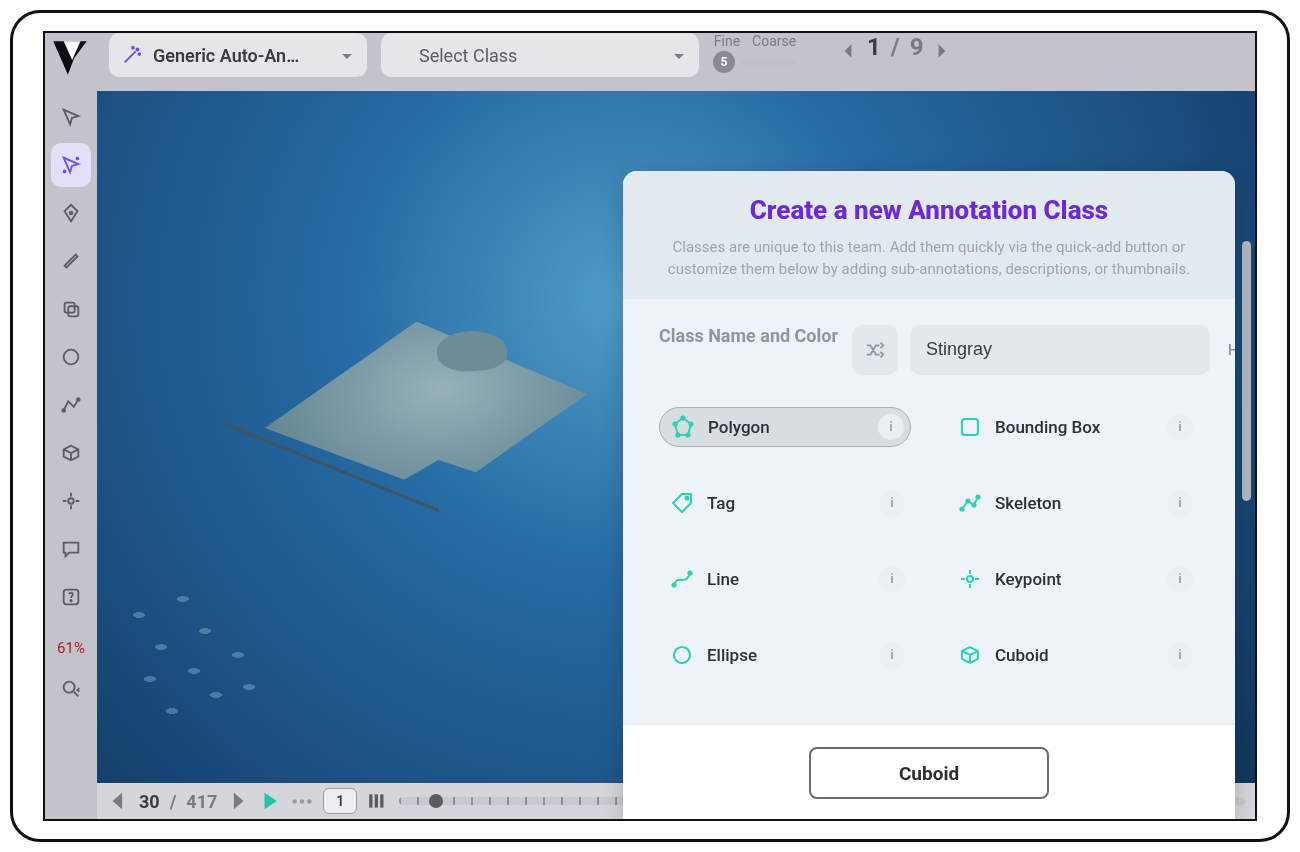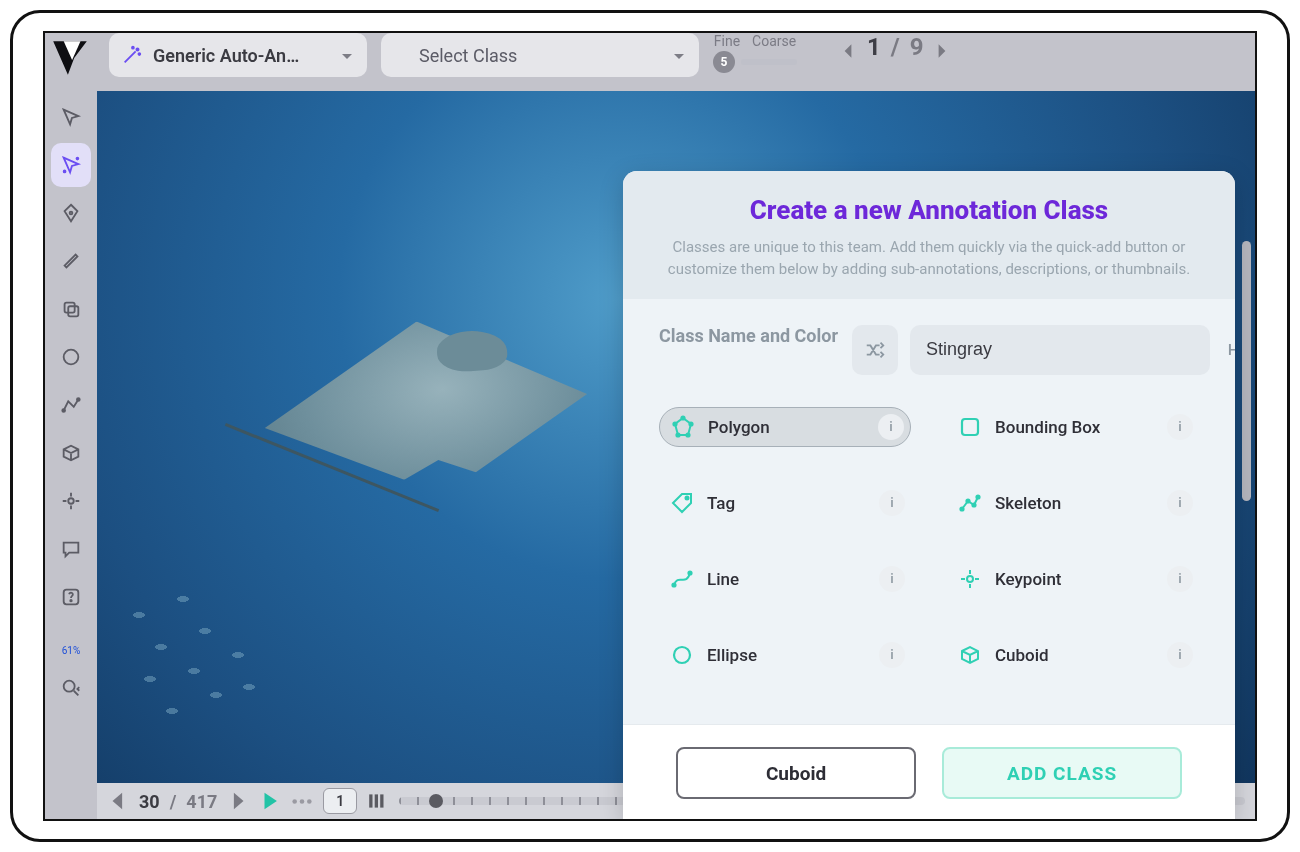--- a/index.html
+++ b/index.html
@@ -85,21 +85,21 @@
     width: 52px; background: #c3c3cb;
     display: flex; flex-direction: column; align-items: center;
     padding-top: 4px; gap: 4px;
   }
   .side-btn {
     width: 40px; height: 44px; display: flex; align-items: center; justify-content: center;
     border-radius: 10px; cursor: pointer; color: #5c5c65;
   }
   .side-btn svg { width: 22px; height: 22px; }
   .side-btn.active { background: #e2dff8; color: #6b4ef2; }
-  .side-pct { font-size: 10px; color: #1d4ed8; margin-top: 22px; }
+  .side-pct { font-size: 15px; color: #b91c1c; margin-top: 16px; }
 
   .canvas {
     position: relative; flex: 1; background: #c3c3cb;
     padding: 4px 4px 0 0;
   }
   .image {
     position: absolute; top: 0; left: 0; right: 0; bottom: 36px;
     background: radial-gradient(circle at 45% 30%, #4f9cc9 0%, #256aa3 35%, #1c4f81 70%, #11365e 100%);
     overflow: hidden;
   }
@@ -530,21 +530,20 @@
                     </span>
                     <span class="ann-label">Cuboid</span>
                     <span class="ann-info">i</span>
                   </div>
                 </div>
           </div>
         </div>
 
         <div class="dlg-footer">
           <div class="btn btn-cancel">Cuboid</div>
-          <div class="btn btn-primary">ADD CLASS</div>
         </div>
       </div>
 
     </div>
   </div>
 
 </div>
 </div>
 
 </body></html>

